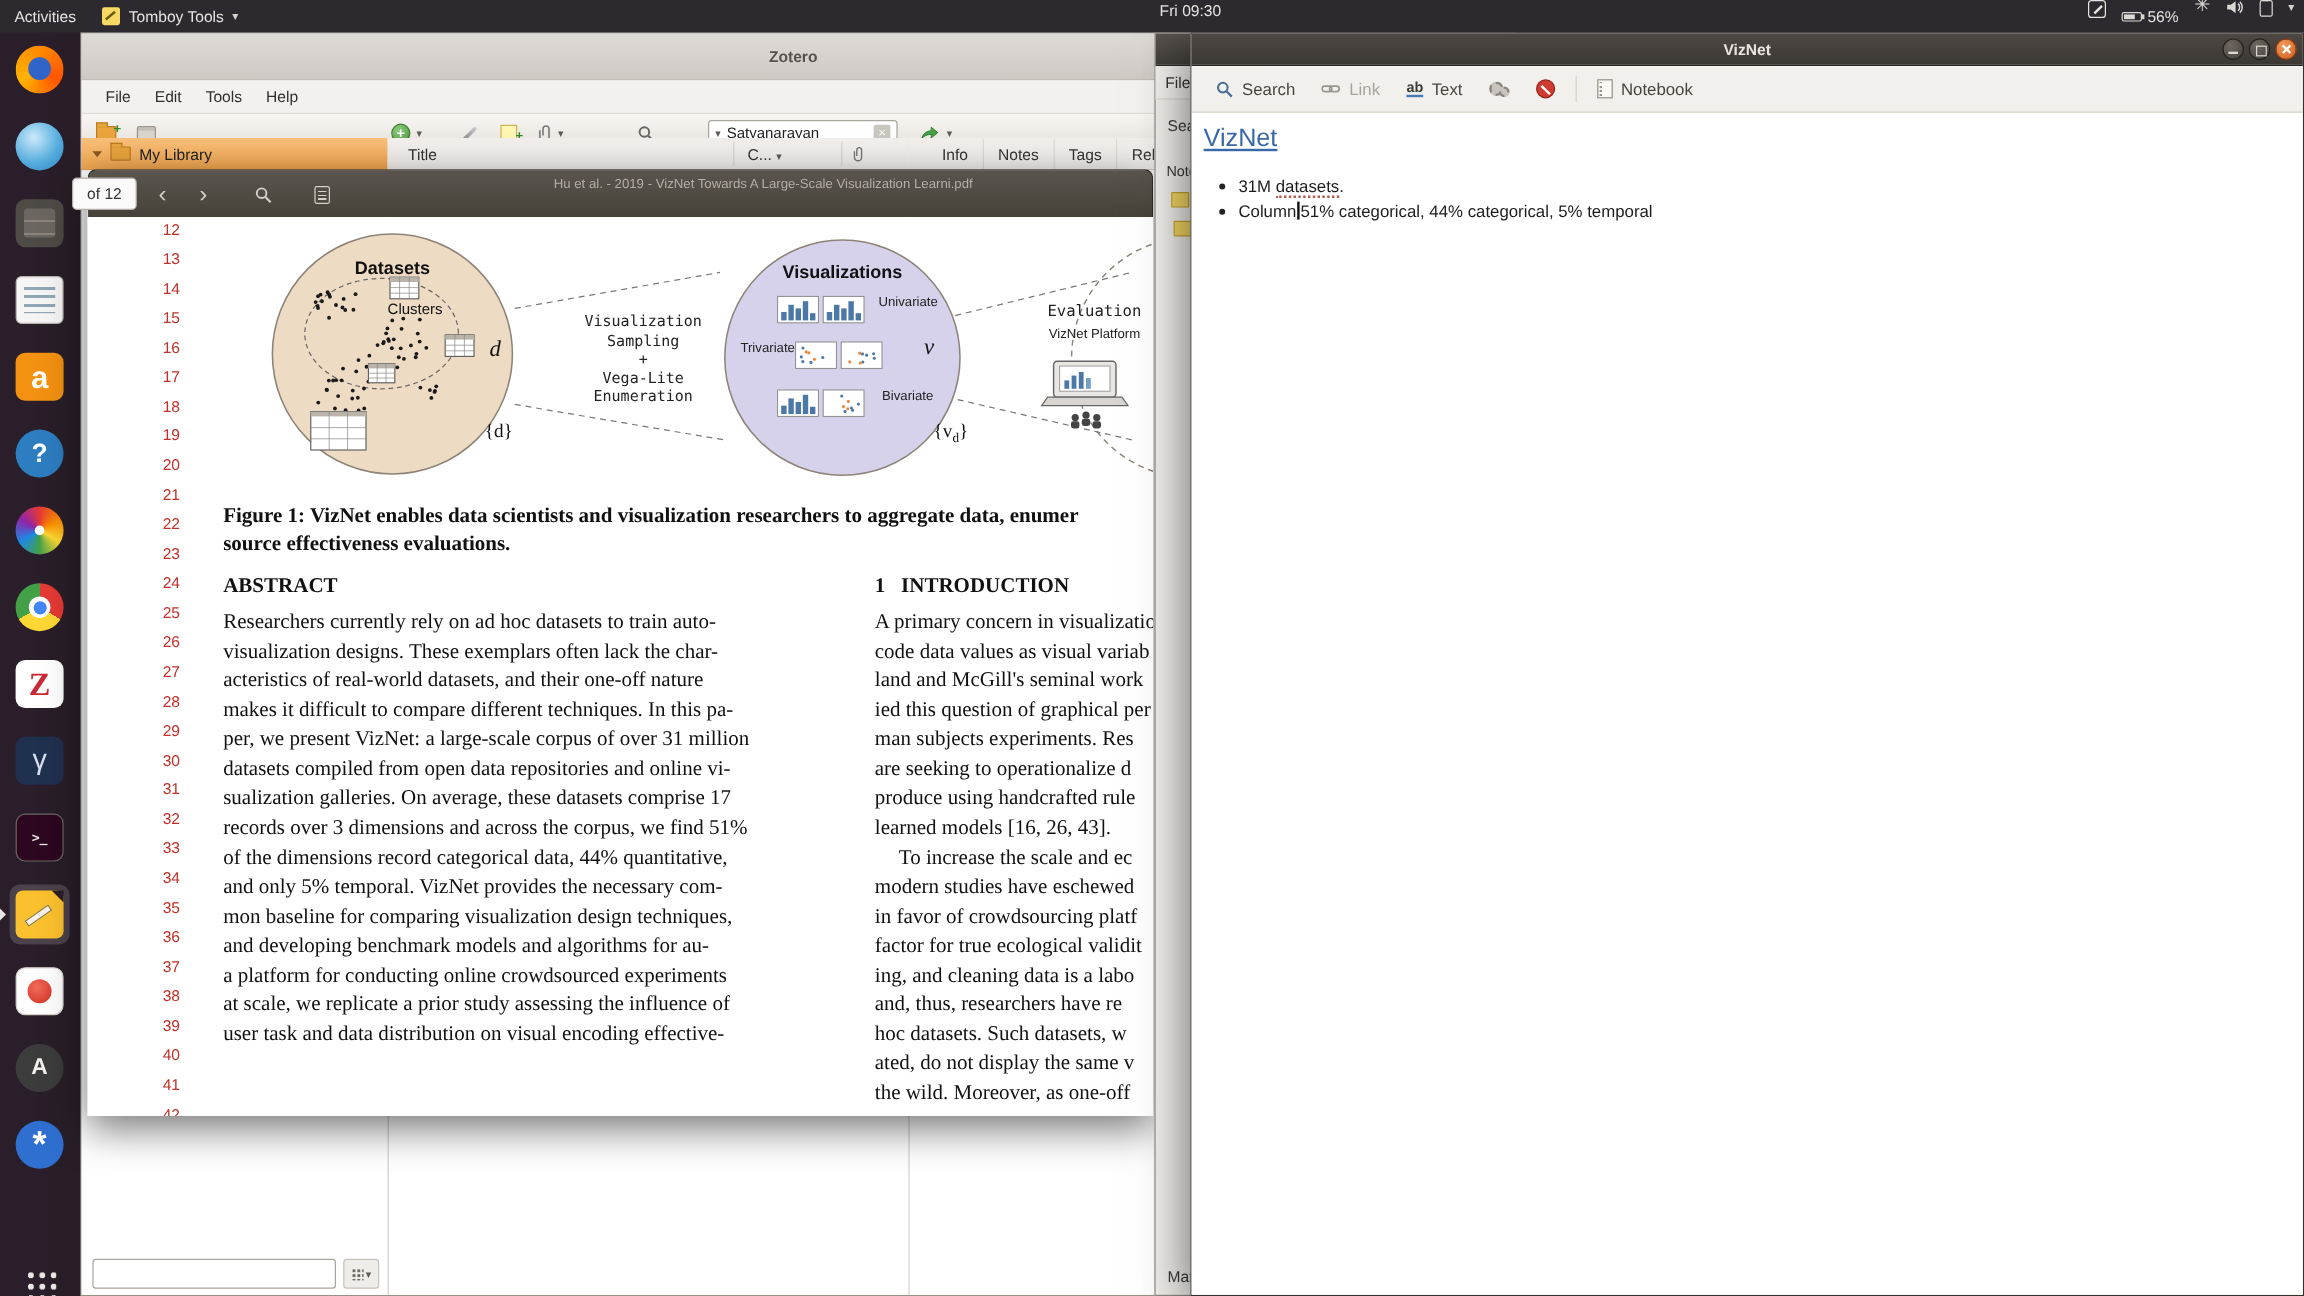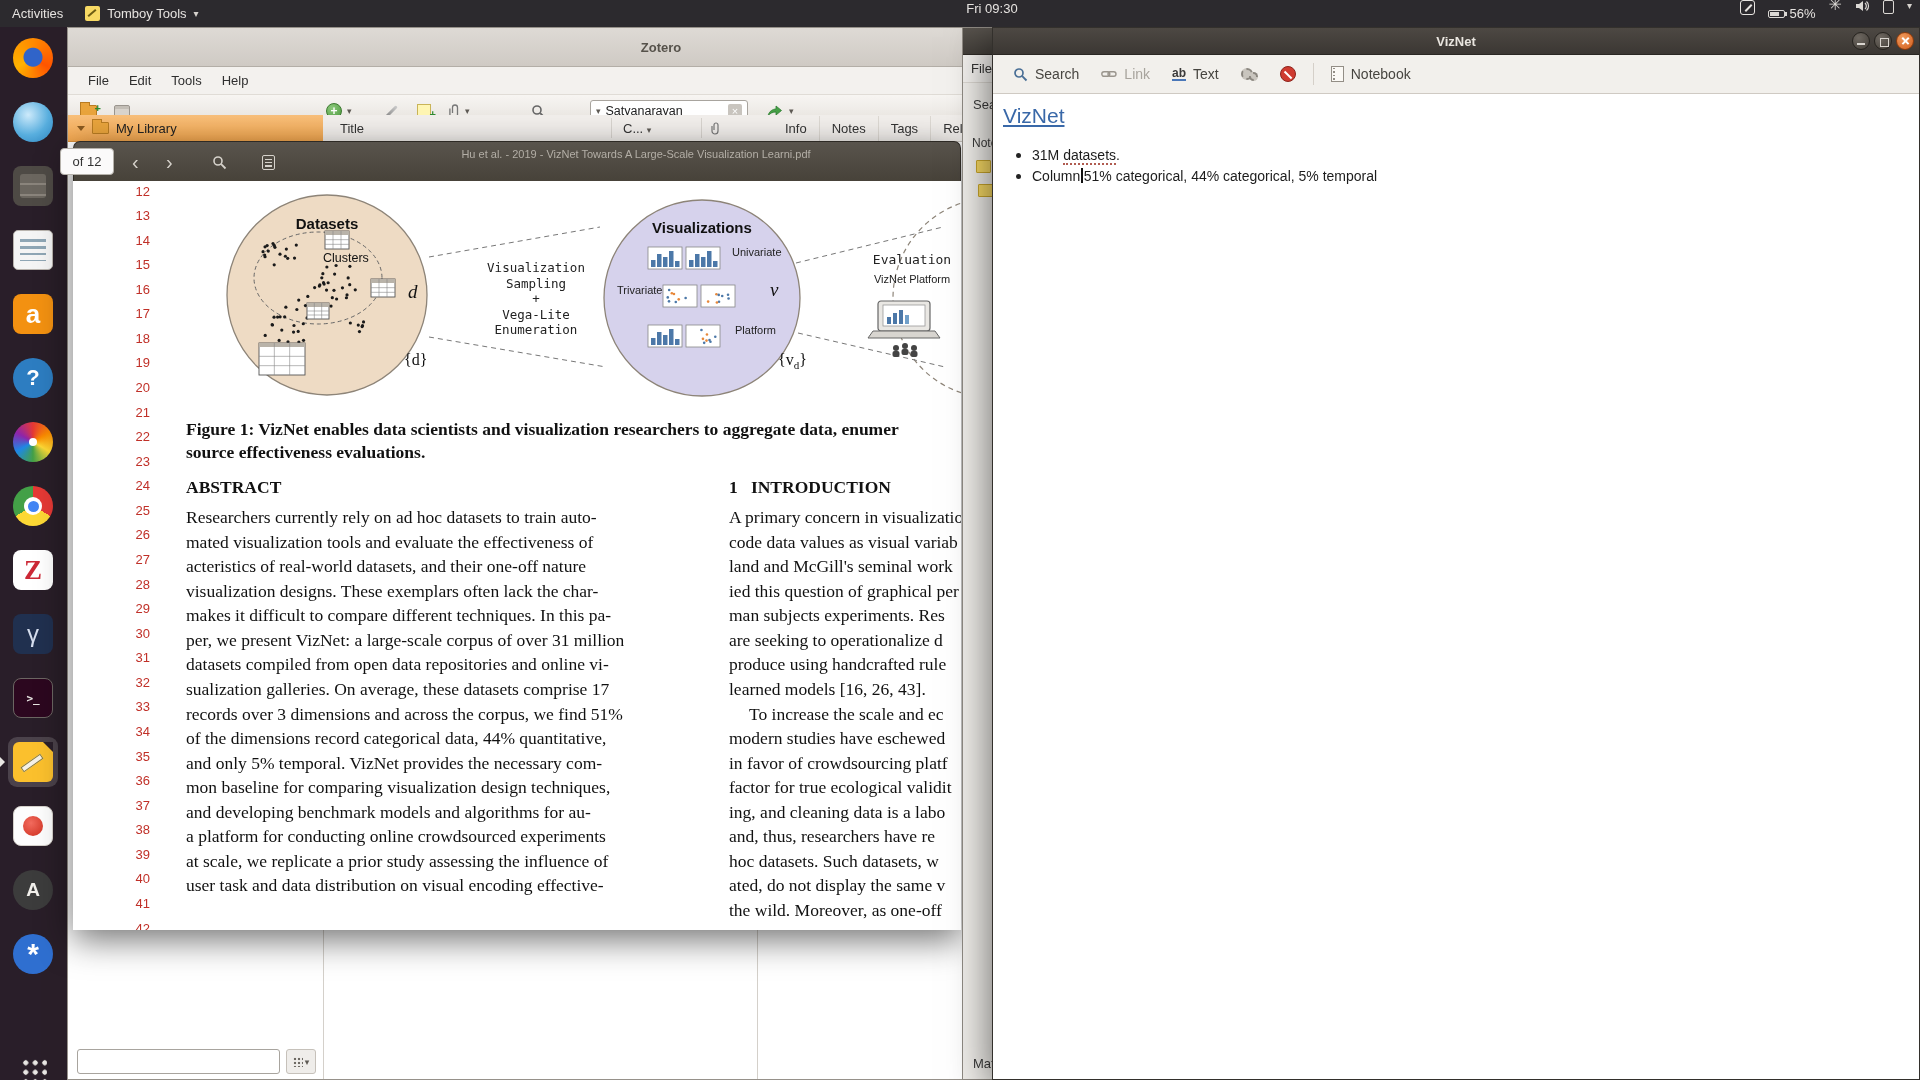--- a/index.html
+++ b/index.html
@@ -556,37 +556,36 @@
       <div class="fl mono" id="fig-pipeline" style="left:393px;top:79px;width:140px;">
           <div>Visualization</div>
           <div>Sampling</div>
           <div>+</div>
           <div>Vega-Lite</div>
           <div>Enumeration</div>
         </div>
       <div class="fl bold" style="left:569px;top:38px;width:120px;text-align:center;">Visualizations</div>
       <div class="fl small" style="left:659px;top:65px;">Univariate</div>
       <div class="fl small" style="left:544px;top:103px;">Trivariate</div>
-      <div class="fl small" style="left:662px;top:143px;">Platform</div>
+      <div class="fl small" style="left:662px;top:143px;">Bivariate</div>
       <div class="fl ital" style="left:335px;top:100px;">d</div>
       <div class="fl ital" style="left:697px;top:98px;">v</div>
       <div class="fl brace" style="left:331px;top:170px;">{d}</div>
       <div class="fl brace" style="left:705px;top:170px;"><span>{v</span><sub>d</sub><span>}</span></div>
       <div class="fl mono" style="left:779px;top:71px;width:120px;font-size:13px;">Evaluation</div>
       <div class="fl small" style="left:779px;top:92px;width:120px;text-align:center;">VizNet Platform</div>
 
       <div class="cap-line" style="top:238px;">Figure 1: VizNet enables data scientists and visualization researchers to aggregate data, enumer</div>
       <div class="cap-line" style="top:261px;">source effectiveness evaluations.</div>
 
       <div class="pdf-heading" style="left:113px;top:296px;">ABSTRACT</div>
       <div id="abstract-col" style="position:absolute;left:113px;top:324px;width:512px;">
           <div class="pline">Researchers currently rely on ad hoc datasets to train auto-</div>
-          <div class="pline">mated visualization tools and evaluate the effectiveness of</div>
+          <div class="pline">visualization designs. These exemplars often lack the char-</div>
           <div class="pline">acteristics of real-world datasets, and their one-off nature</div>
-          <div class="pline">visualization designs. These exemplars often lack the char-</div>
           <div class="pline">makes it difficult to compare different techniques. In this pa-</div>
           <div class="pline">per, we present VizNet: a large-scale corpus of over 31 million</div>
           <div class="pline">datasets compiled from open data repositories and online vi-</div>
           <div class="pline">sualization galleries. On average, these datasets comprise 17</div>
           <div class="pline">records over 3 dimensions and across the corpus, we find 51%</div>
           <div class="pline">of the dimensions record categorical data, 44% quantitative,</div>
           <div class="pline">and only 5% temporal. VizNet provides the necessary com-</div>
           <div class="pline">mon baseline for comparing visualization design techniques,</div>
           <div class="pline">and developing benchmark models and algorithms for au-</div>
           <div class="pline">a platform for conducting online crowdsourced experiments</div>

